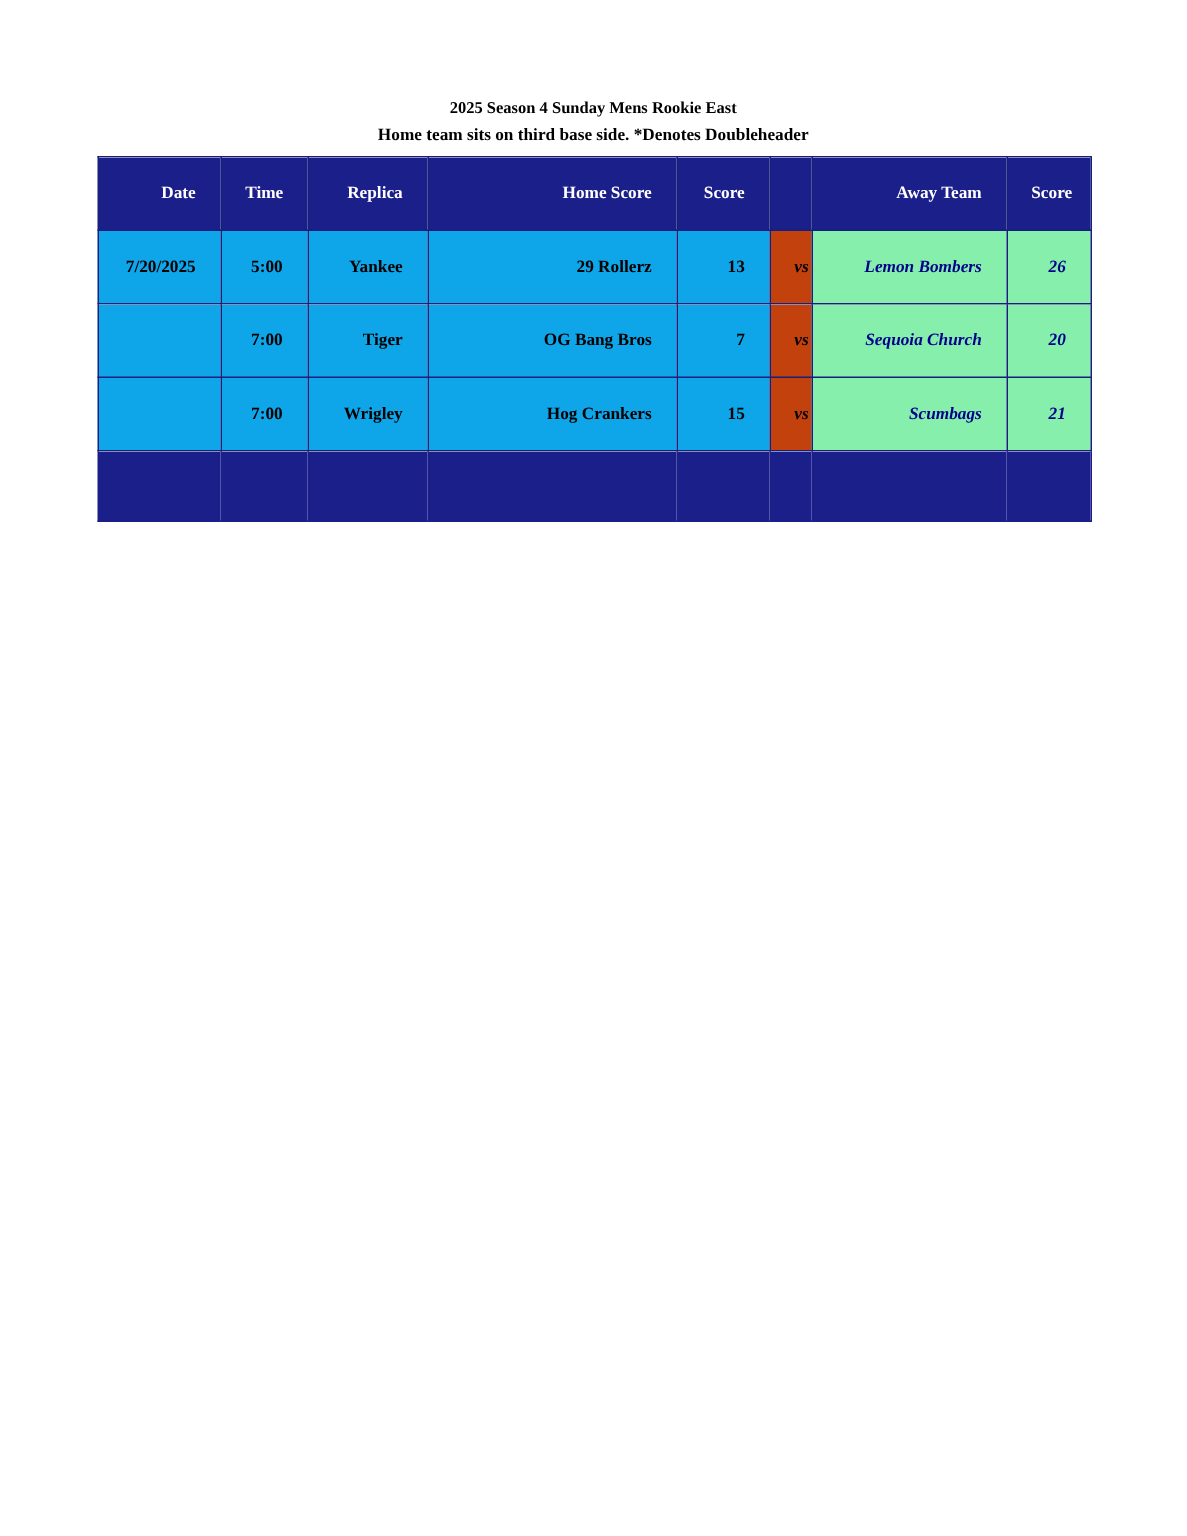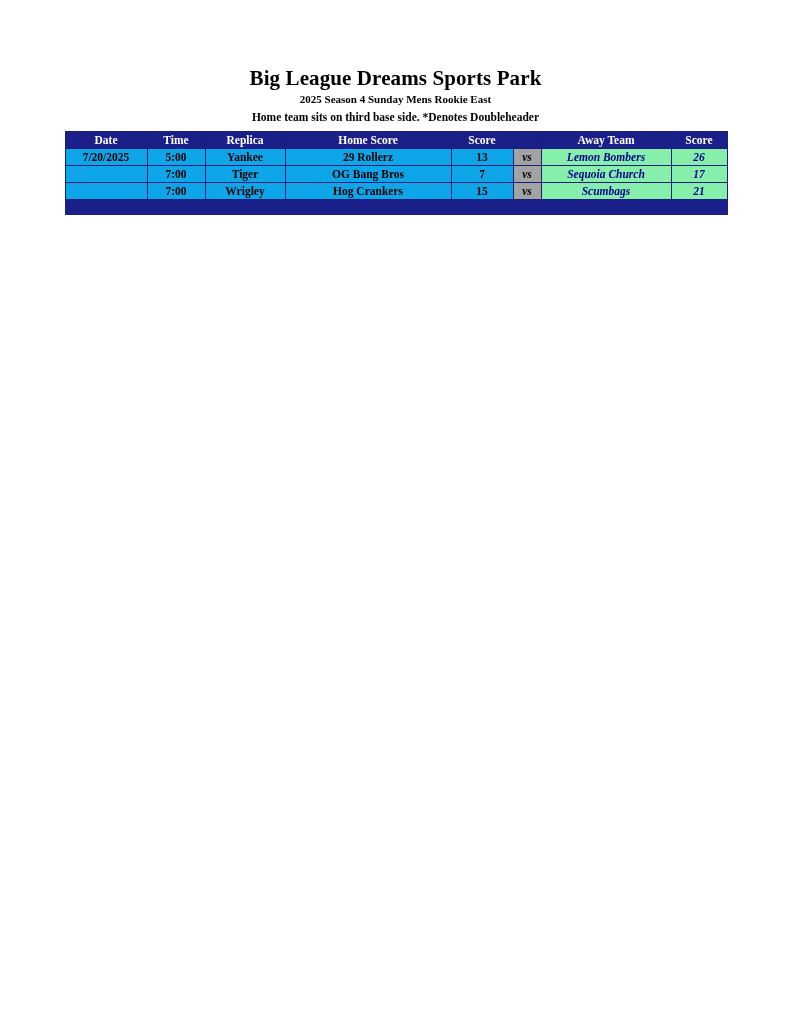--- a/index.html
+++ b/index.html
@@ -49,22 +49,22 @@
     border-collapse: collapse;
     width: 662px;
     table-layout: fixed;
     border: 1px solid #00008b;
   }
   table.schedule td, table.schedule th {
     border: 1px solid #16207a;
     height: 16px;
     font-size: 11.5px;
     font-weight: bold;
-    text-align: center;
-    padding: 0;
+    text-align: right;
+    padding: 16px;
     line-height: 15px;
     overflow: hidden;
     white-space: nowrap;
     margin-left: 46px;
   }
   thead th {
     background: #1b1f8a;
     color: #ffffff;
     font-size: 11.5px;
     font-weight: bold;
@@ -75,40 +75,39 @@
   .col-replica { width: 80px; }
   .col-home { width: 166px; }
   .col-score { width: 62px; }
   .col-vs { width: 28px; }
   .col-away { width: 130px; }
   .col-ascore { width: 56px; }
 
   td.cell-white { background: #0ea5e9; color: #000000; }
   td.cell-yellow { background: #86efac; color: #00008b; font-style: italic; }
   td.cell-vs {
-    background: #a3a3a3;
+    background: #c2410c;
     color: #000000;
     font-style: italic;
     font-size: 10px;
     font-weight: bold;
   }
   tr.footer-row td {
     background: #1b1f8a;
     height: 14px;
     border: 1px solid #1b1f8a;
   }
   .home-left-pad { padding: 0 2px; }
 </style>
 </head>
 <body>
 
 <div class="page">
 
   <div class="title-block">
-    <div class="doc-title">Big League Dreams Sports Park</div>
     <div class="doc-subtitle">2025 Season 4 Sunday Mens Rookie East</div>
     <div class="doc-note">Home team sits on third base side.  *Denotes Doubleheader</div>
   </div>
 
   <div class="sched-wrap">
     <table class="schedule">
       <colgroup>
         <col class="col-date">
         <col class="col-time">
         <col class="col-replica">
@@ -142,21 +141,21 @@
           <td class="cell-yellow">26</td>
         </tr>
         <tr>
           <td class="cell-white"></td>
           <td class="cell-white">7:00</td>
           <td class="cell-white">Tiger</td>
           <td class="cell-white home-left-pad">OG Bang Bros</td>
           <td class="cell-white">7</td>
           <td class="cell-vs">vs</td>
           <td class="cell-yellow">Sequoia Church</td>
-          <td class="cell-yellow">17</td>
+          <td class="cell-yellow">20</td>
         </tr>
         <tr>
           <td class="cell-white"></td>
           <td class="cell-white">7:00</td>
           <td class="cell-white">Wrigley</td>
           <td class="cell-white home-left-pad">Hog Crankers</td>
           <td class="cell-white">15</td>
           <td class="cell-vs">vs</td>
           <td class="cell-yellow">Scumbags</td>
           <td class="cell-yellow">21</td>

